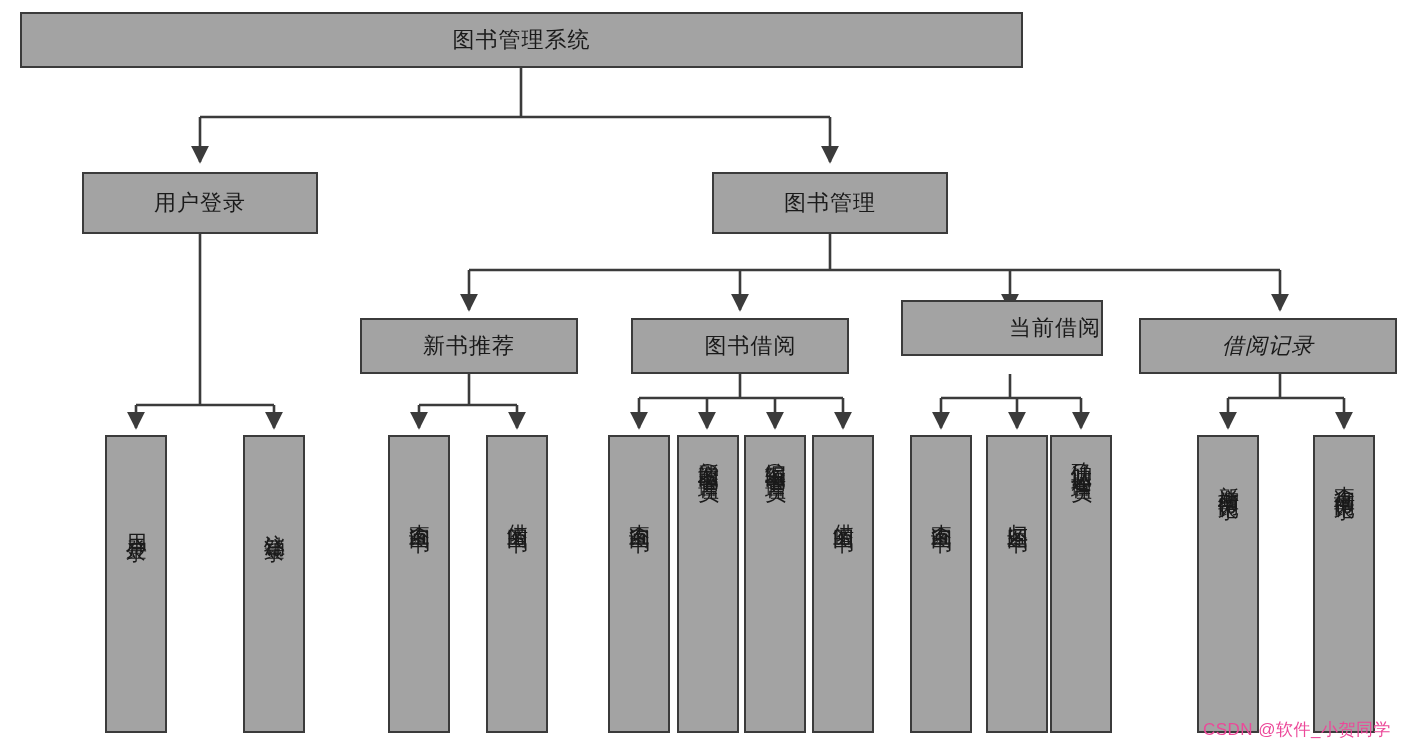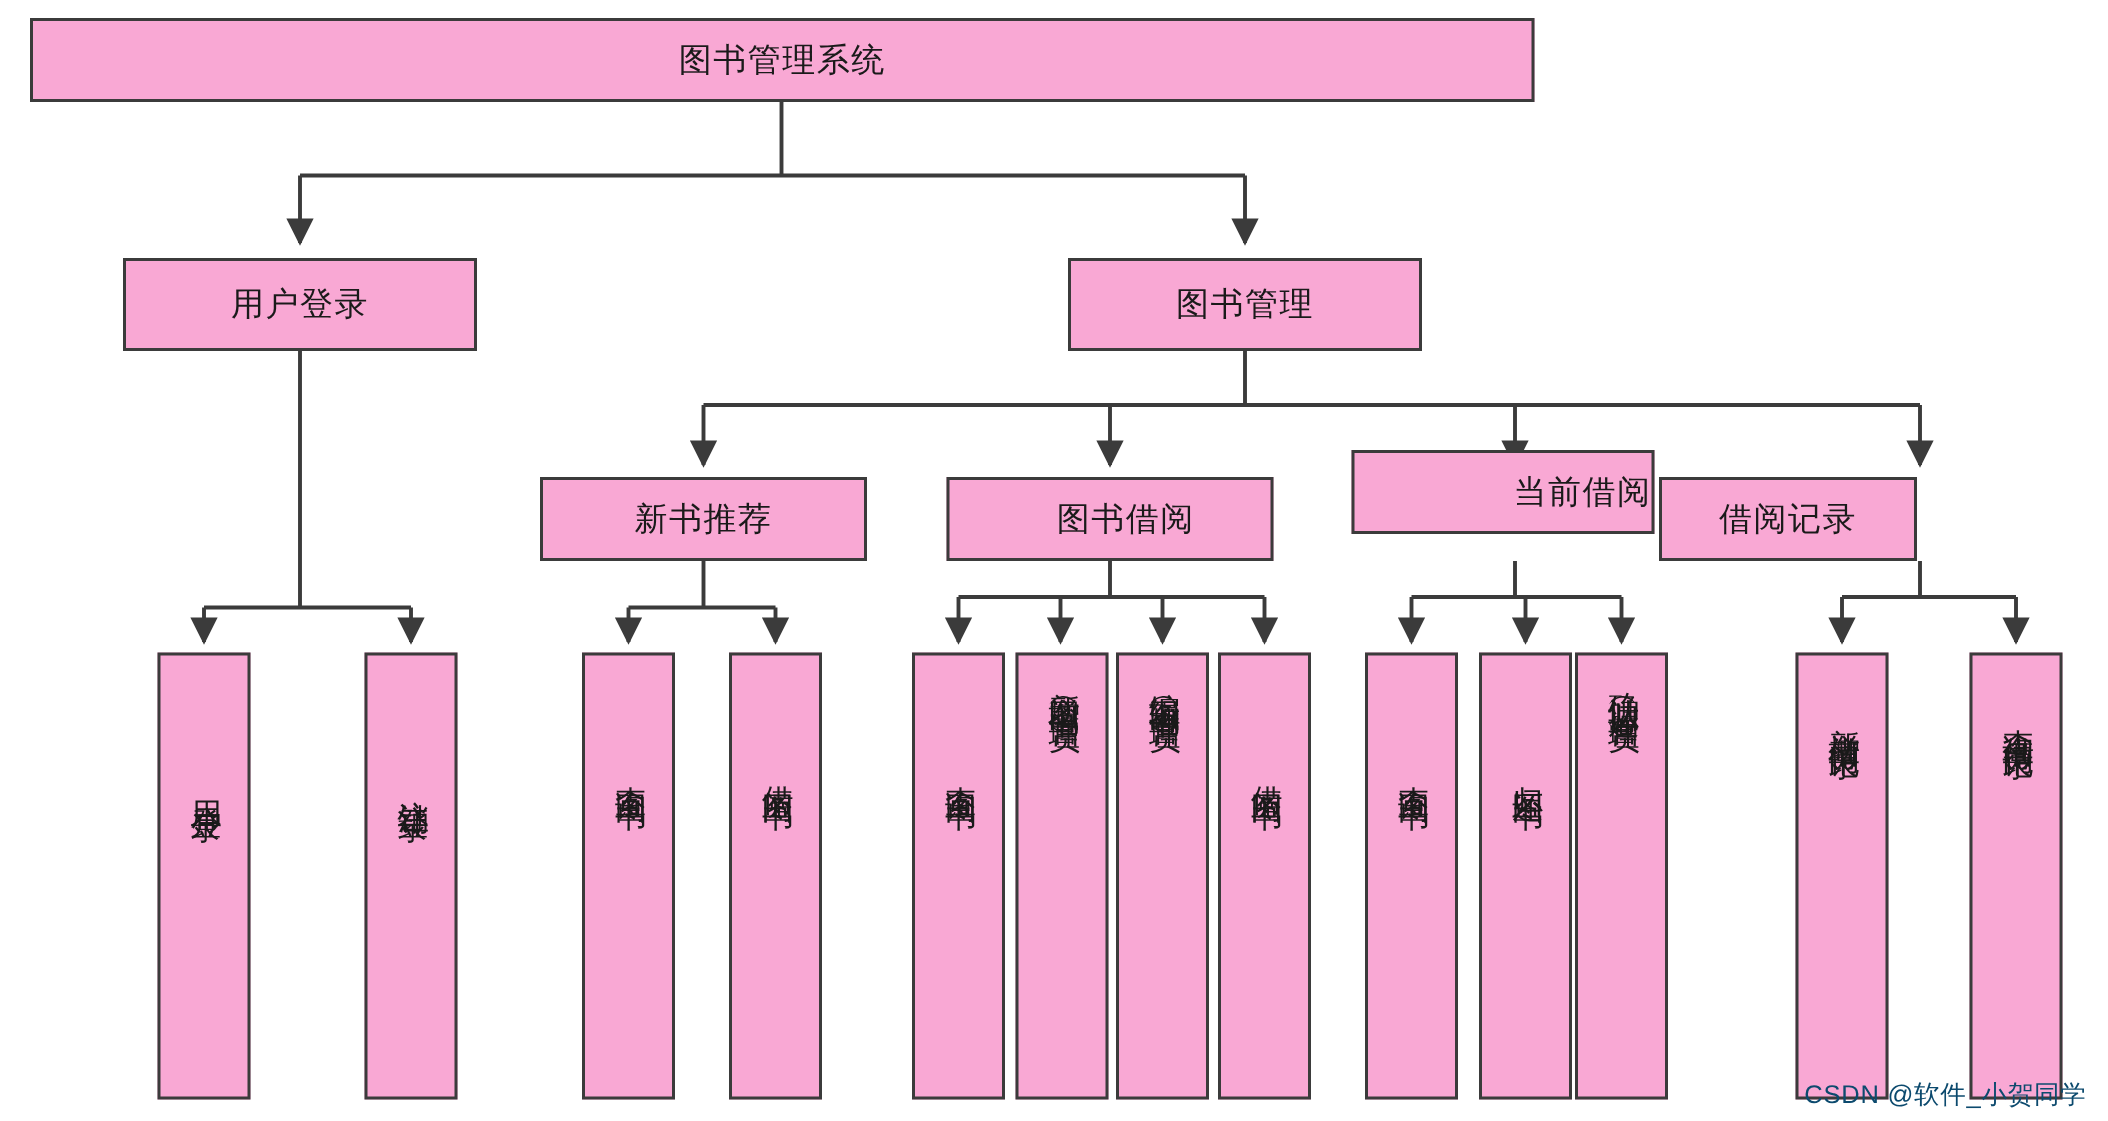--- a/index.html
+++ b/index.html
@@ -22,21 +22,21 @@
     left: 0;
     top: 0;
     width: 1405px;
     height: 747px;
     pointer-events: none;
   }
   .node {
     position: absolute;
     box-sizing: border-box;
     border: 2.5px solid #3b3b3b;
-    background: #f9a8d4;
+    background: #a3a3a3;
     display: flex;
     align-items: center;
     justify-content: center;
     color: #1a1a1a;
   }
   .node.horiz {
     font-size: 22px;
     letter-spacing: 1px;
   }
   .node.leaf {
@@ -54,21 +54,21 @@
     white-space: nowrap;
   }
   .leaf.tall .leaf-label {
     letter-spacing: 3px;
   }
   .watermark {
     position: absolute;
     right: 14px;
     bottom: 6px;
     font-size: 17px;
-    color: #0c4a6e;
+    color: #ec4899;
     letter-spacing: 0.5px;
     white-space: nowrap;
   }
 </style>
 </head>
 <body>
 
 <div id="canvas">
 
   <svg class="edges" viewBox="0 0 1405 747" xmlns="http://www.w3.org/2000/svg">
@@ -134,21 +134,21 @@
 
   <div class="node horiz" style="left:360px; top:318px; width:218px; height:56px;align-items:center;">
     <span>新书推荐</span>
   </div>
   <div class="node horiz" style="left:631px; top:318px; width:218px; height:56px;padding-left:21px;">
     <span>图书借阅</span>
   </div>
   <div class="node horiz" style="left:901px; top:300px; width:202px; height:56px;justify-content:flex-end;">
     <span>当前借阅</span>
   </div>
-  <div class="node horiz" style="left:1106px; top:318px; width:172px; height:56px;">
+  <div class="node horiz" style="left:1139px; top:318px; width:258px; height:56px;font-style:italic;">
     <span>借阅记录</span>
   </div>
 
   <div class="node leaf" style="left:105px; top:435px; width:62px; height:298px; padding-top:80px;">
     <span class="leaf-label">用户登录</span>
   </div>
   <div class="node leaf" style="left:243px; top:435px; width:62px; height:298px; padding-top:80px;">
     <span class="leaf-label">注销登录</span>
   </div>
 

